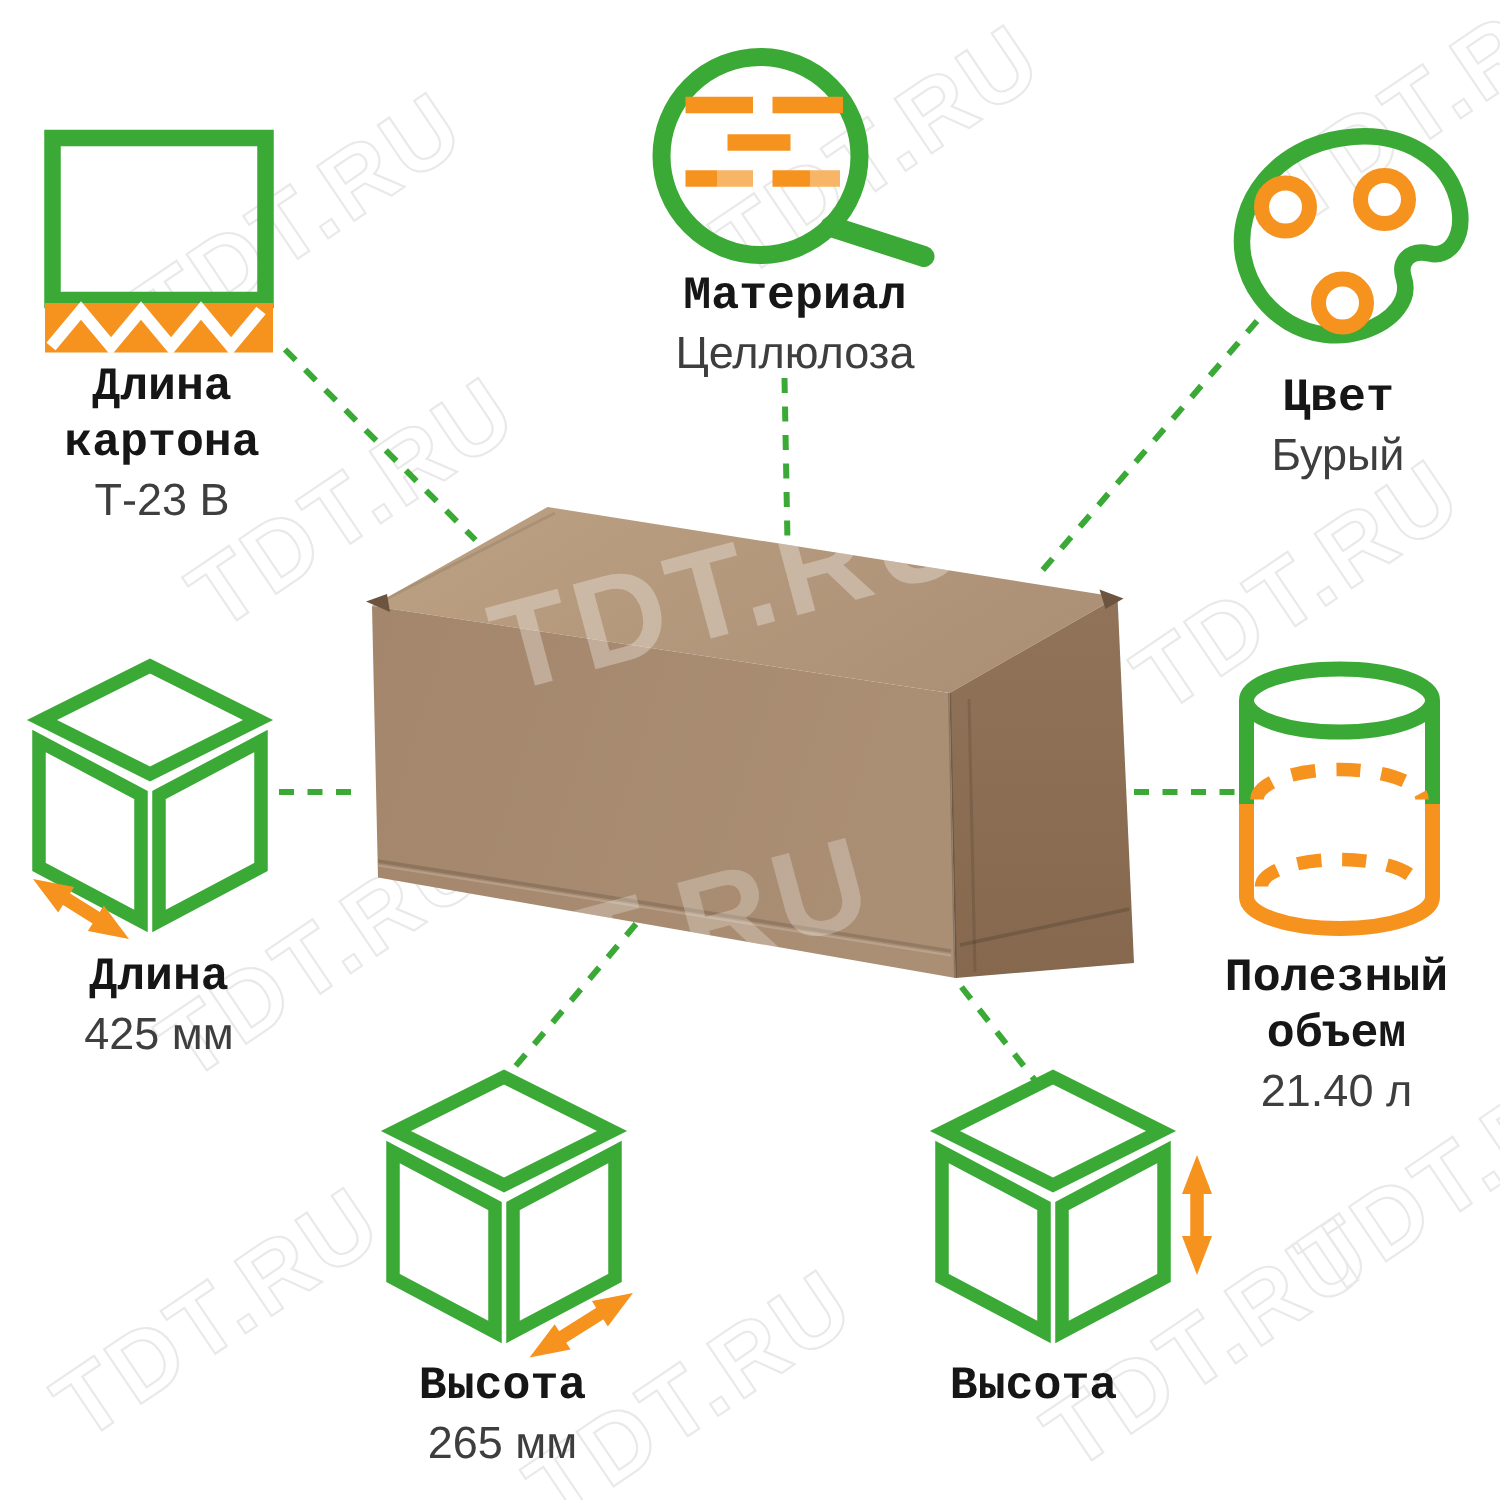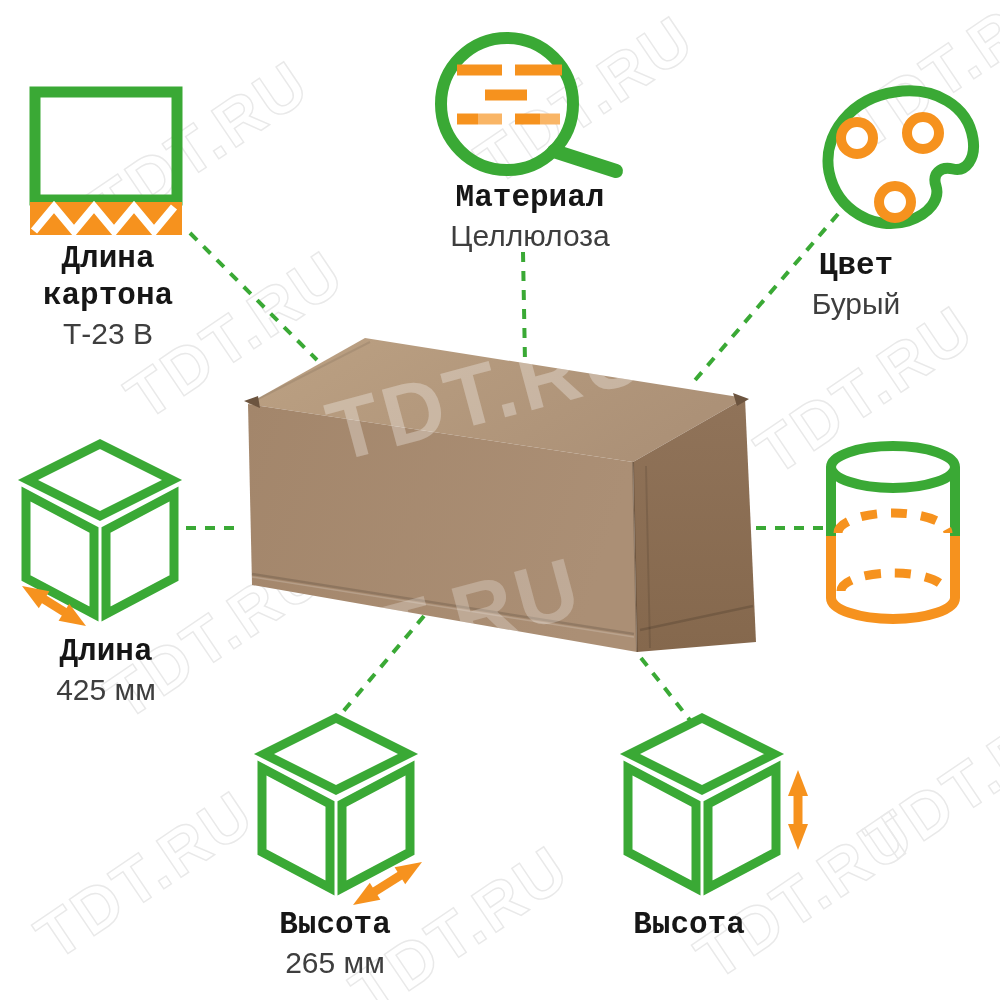--- a/index.html
+++ b/index.html
@@ -175,30 +175,34 @@
   <div class="spec" style="left:8px;top:240px;width:200px">
     <div class="spec-label">Длина картона</div>
     <div class="spec-value">Т-23 В</div>
   </div>
 
   <div class="spec" style="left:430px;top:179px;width:200px">
     <div class="spec-label">Материал</div>
     <div class="spec-value">Целлюлоза</div>
   </div>
 
-  <div class="spec" style="left:756px;top:247px;width:200px">
+  <div class="spec" style="left:792px;top:247px;width:200px">
     <div class="spec-label">Цвет</div>
     <div class="spec-value">Бурый</div>
   </div>
 
   <div class="spec" style="left:6px;top:633px;width:200px">
     <div class="spec-label">Длина</div>
     <div class="spec-value">425 мм</div>
   </div>
 
+  <div class="spec" style="left:791px;top:634px;width:200px">
+    <div class="spec-label">Полезный объем</div>
+    <div class="spec-value">21.40 л</div>
+  </div>
 
   <div class="spec" style="left:235px;top:906px;width:200px">
     <div class="spec-label">Высота</div>
     <div class="spec-value">265 мм</div>
   </div>
 
   <div class="spec" style="left:589px;top:906px;width:200px">
     <div class="spec-label">Высота</div>
   </div>
 

